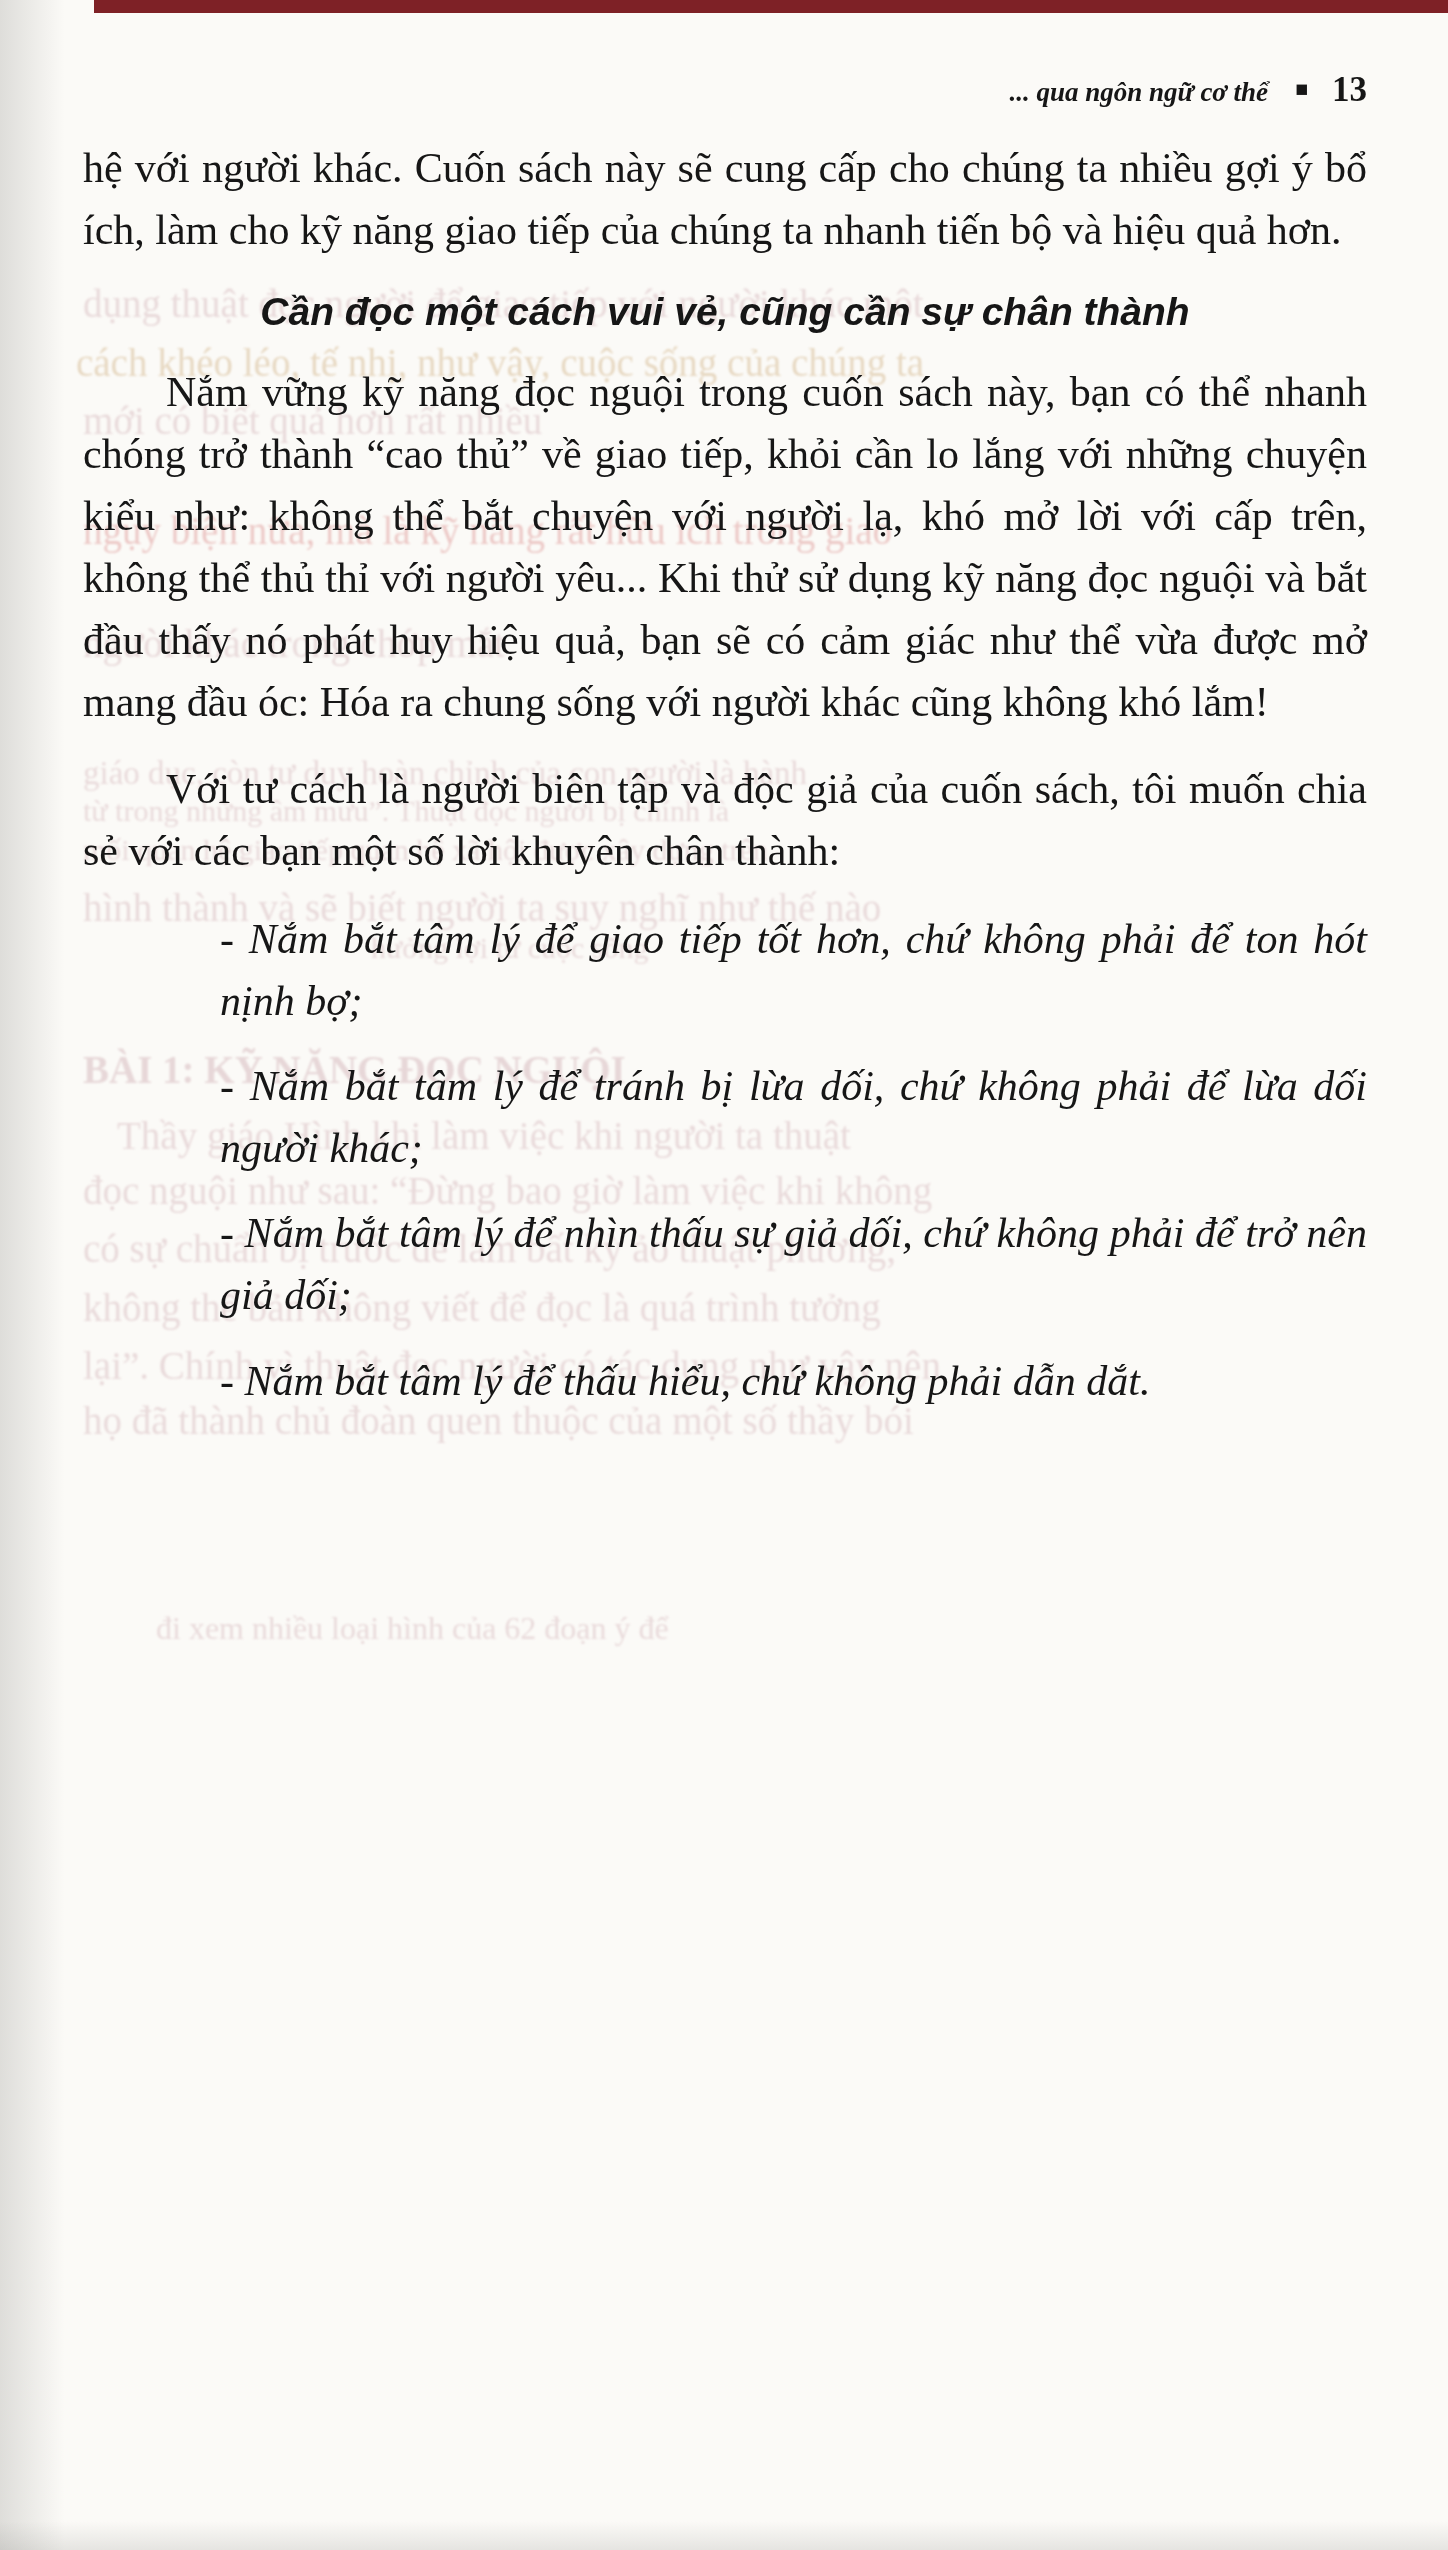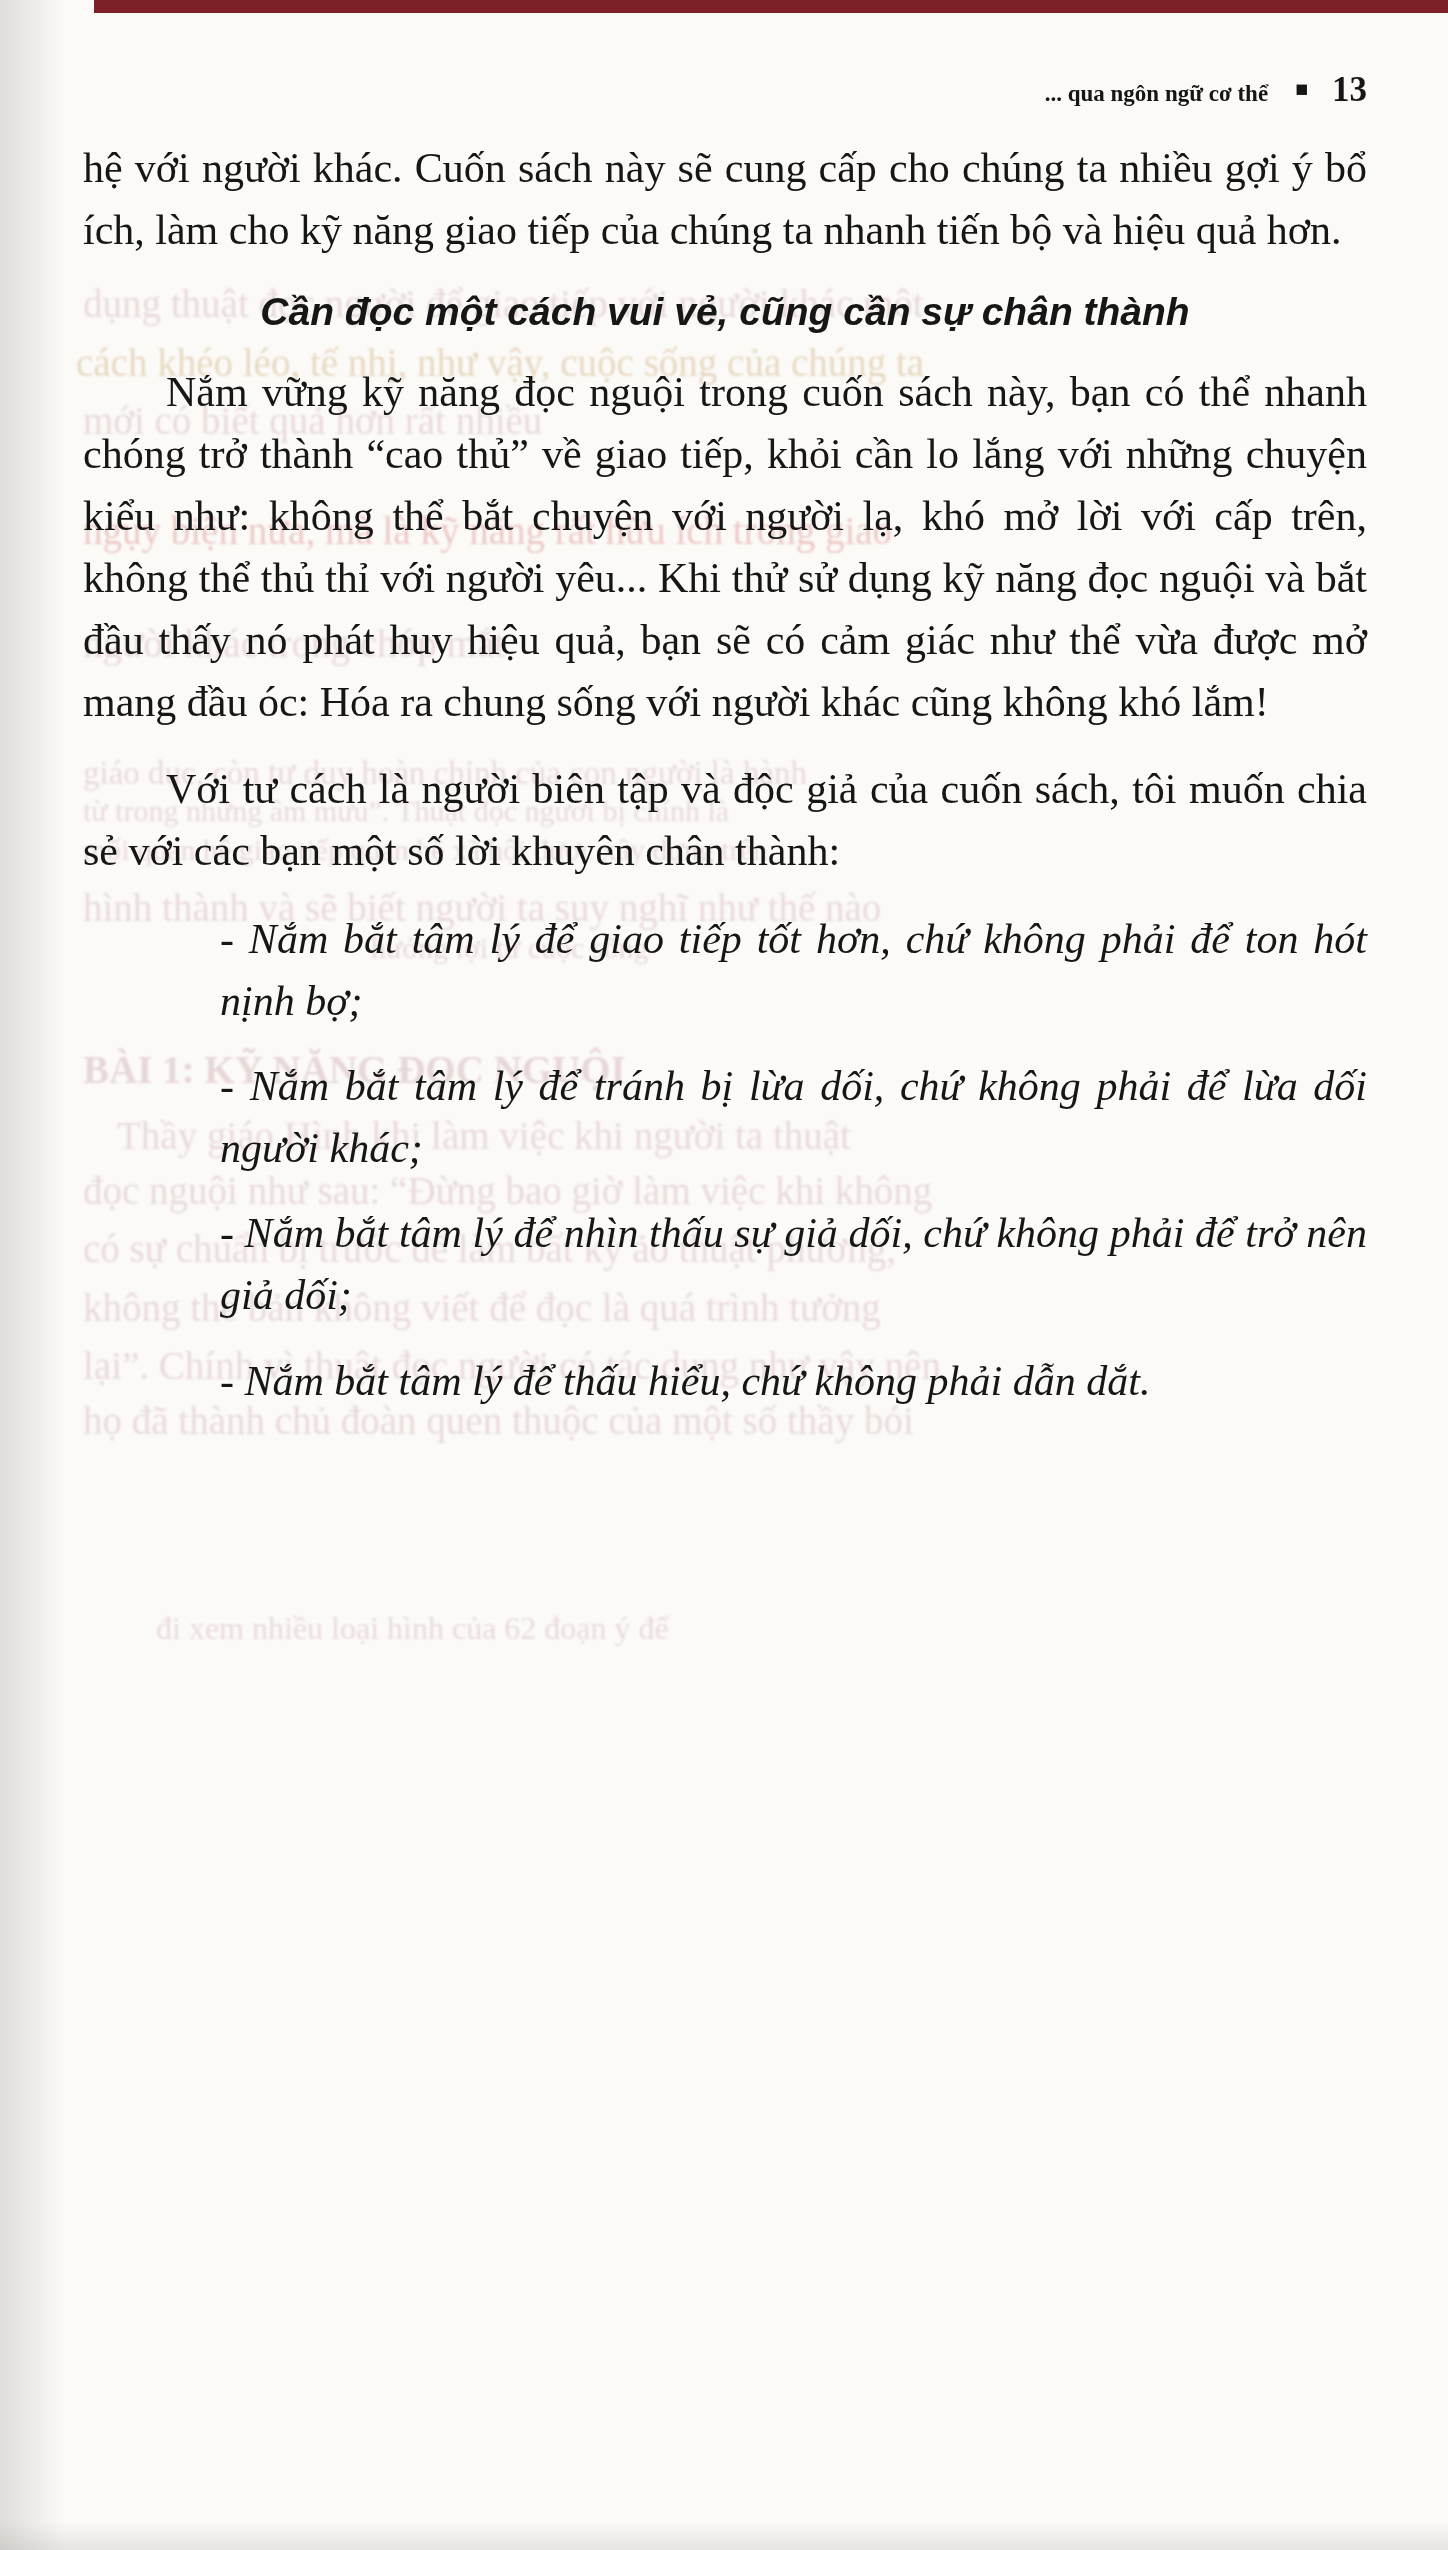--- a/index.html
+++ b/index.html
@@ -37,21 +37,21 @@
     color:#a96a77;
     opacity:0.22;
     filter:blur(0.8px);
     white-space:nowrap;
   }
   
   .running-header {
     position:absolute; top:70px; left:83px; width:1284px;
     text-align:right; z-index:1;
   }
-  .running-title { font-weight:bold; font-size:23px; }
+  .running-title { font-style:italic; font-weight:bold; font-size:27px; }
   .sep-square { font-style:normal; font-size:21.5px; vertical-align:4.9px; margin:0 19.5px 0 23.4px; }
   .page-number { font-style:normal; font-weight:bold; font-size:35px; }
   
   .main-col {
     position:absolute; top:137px; left:83px; width:1284px; z-index:1;
   }
   .body-par {
     margin:0 0 25.4px 0;
     font-size:42px;
     line-height:62px;

